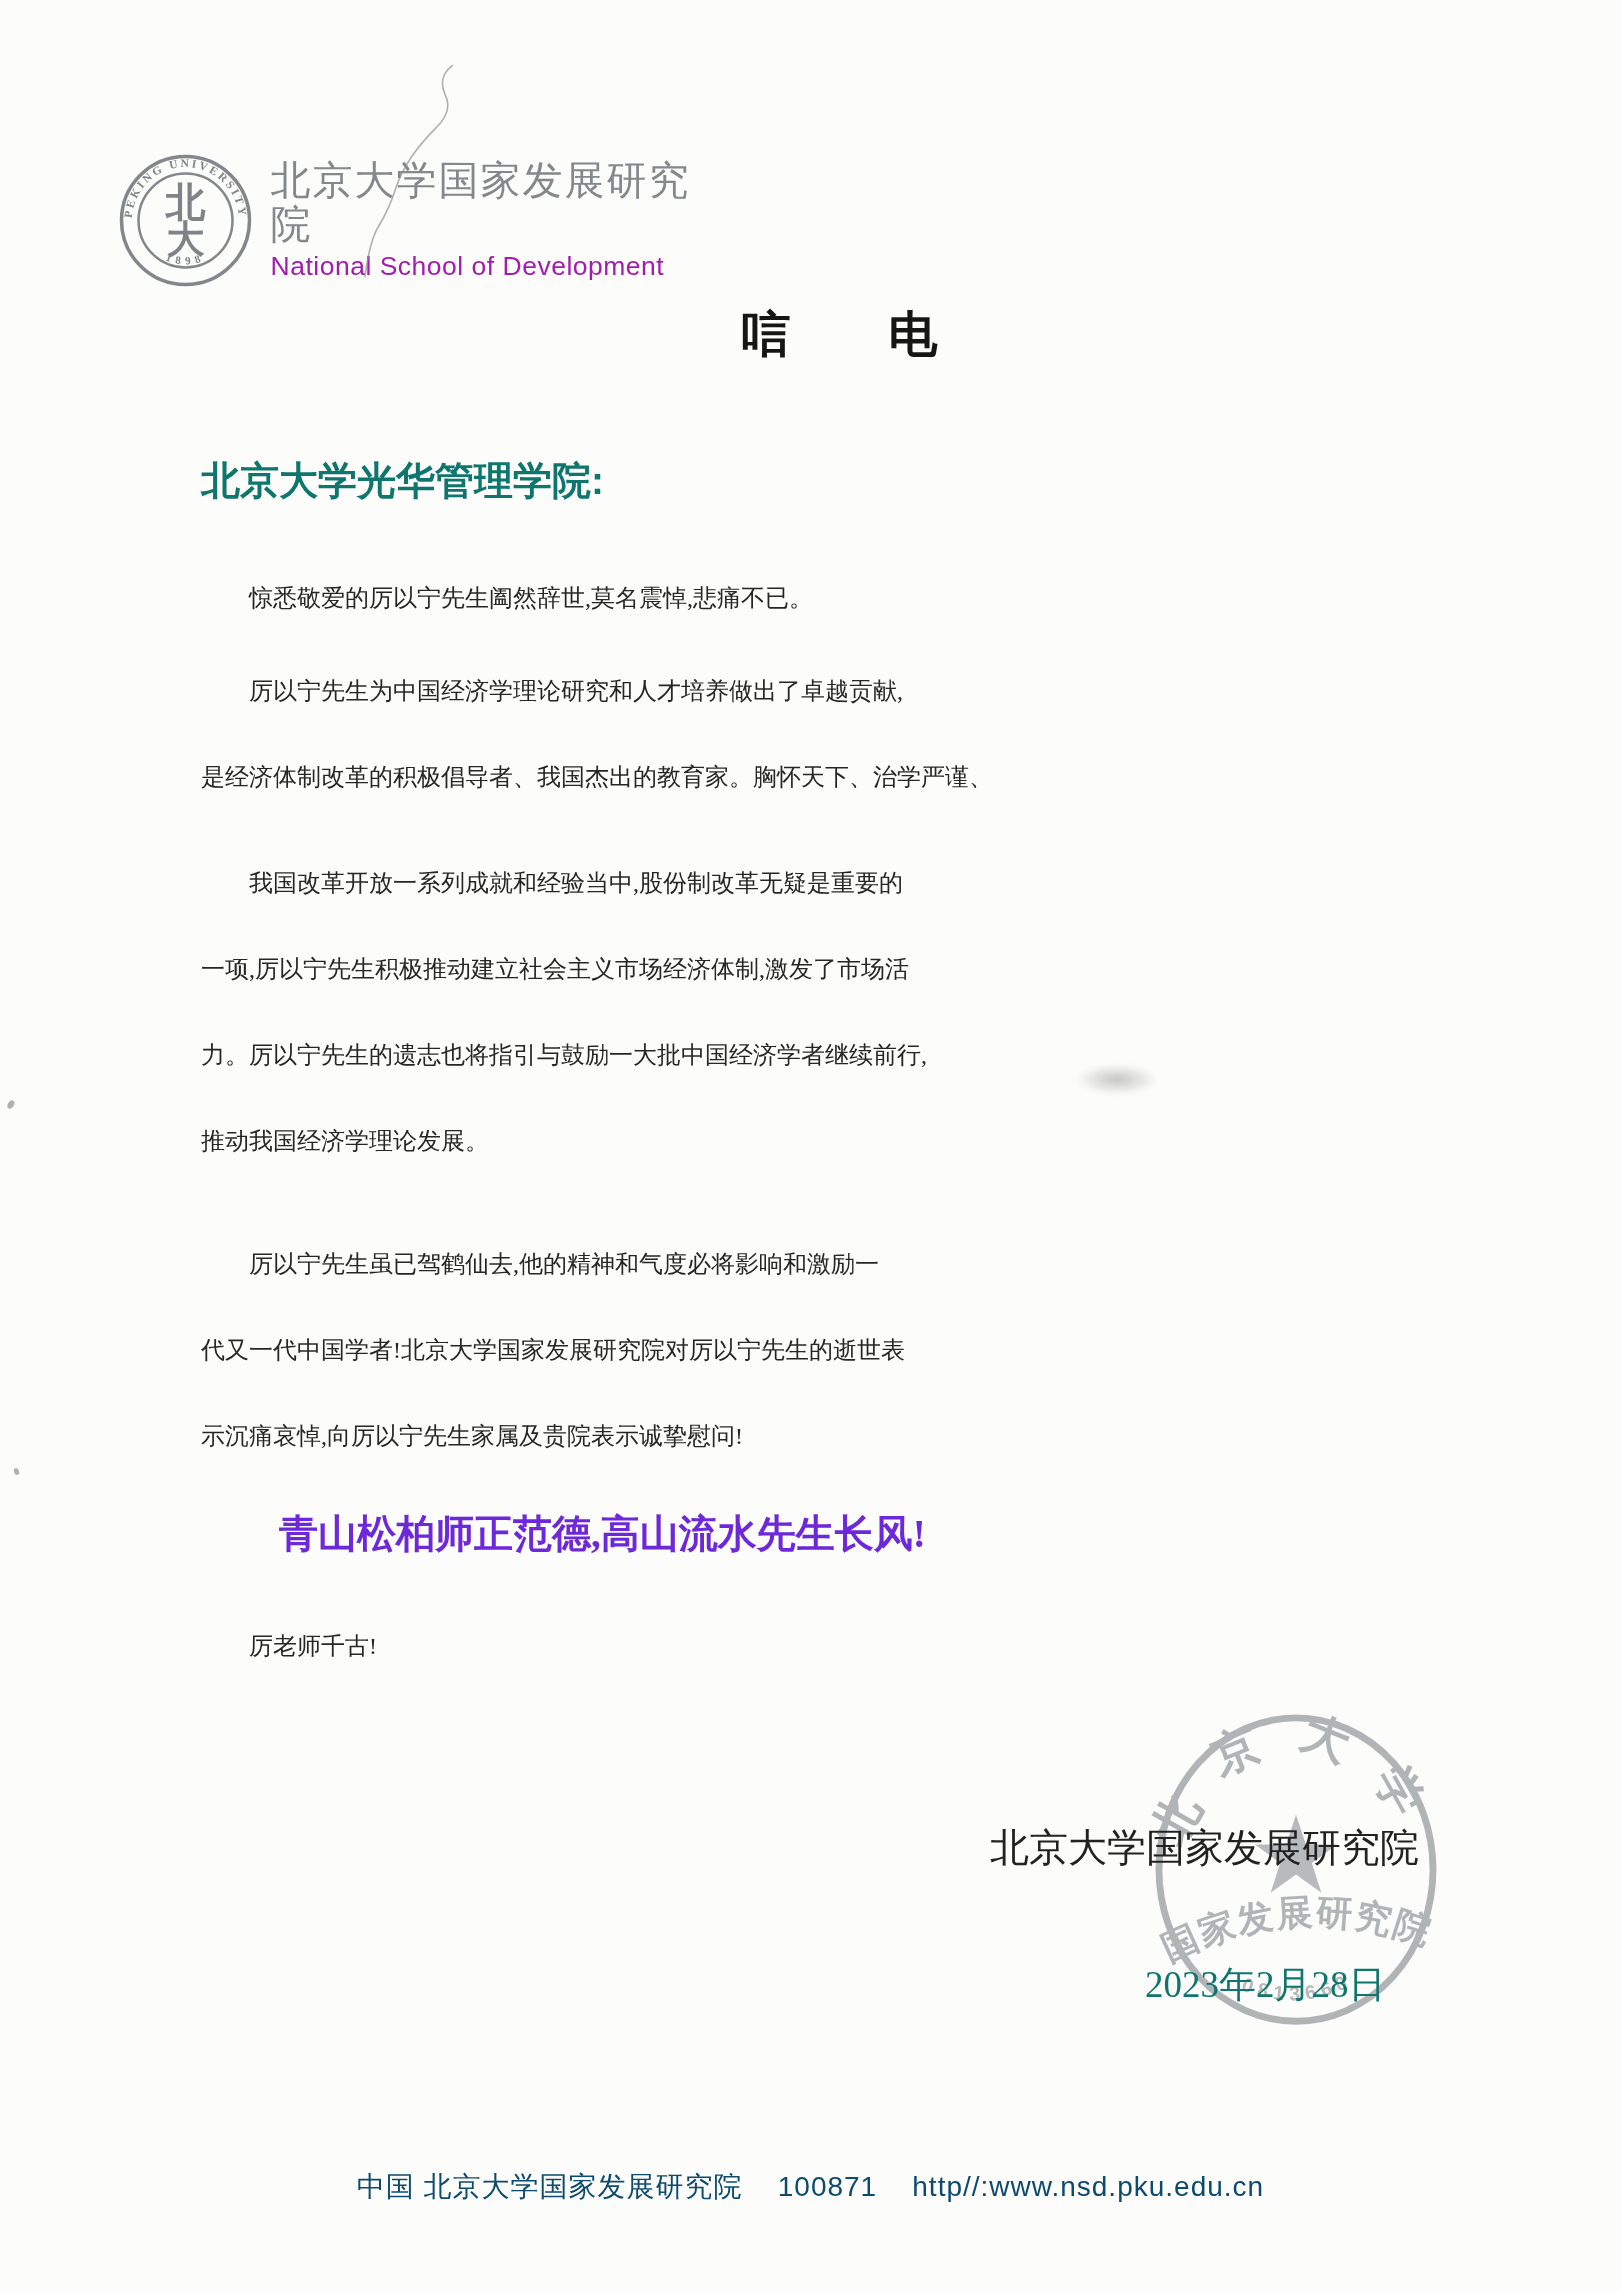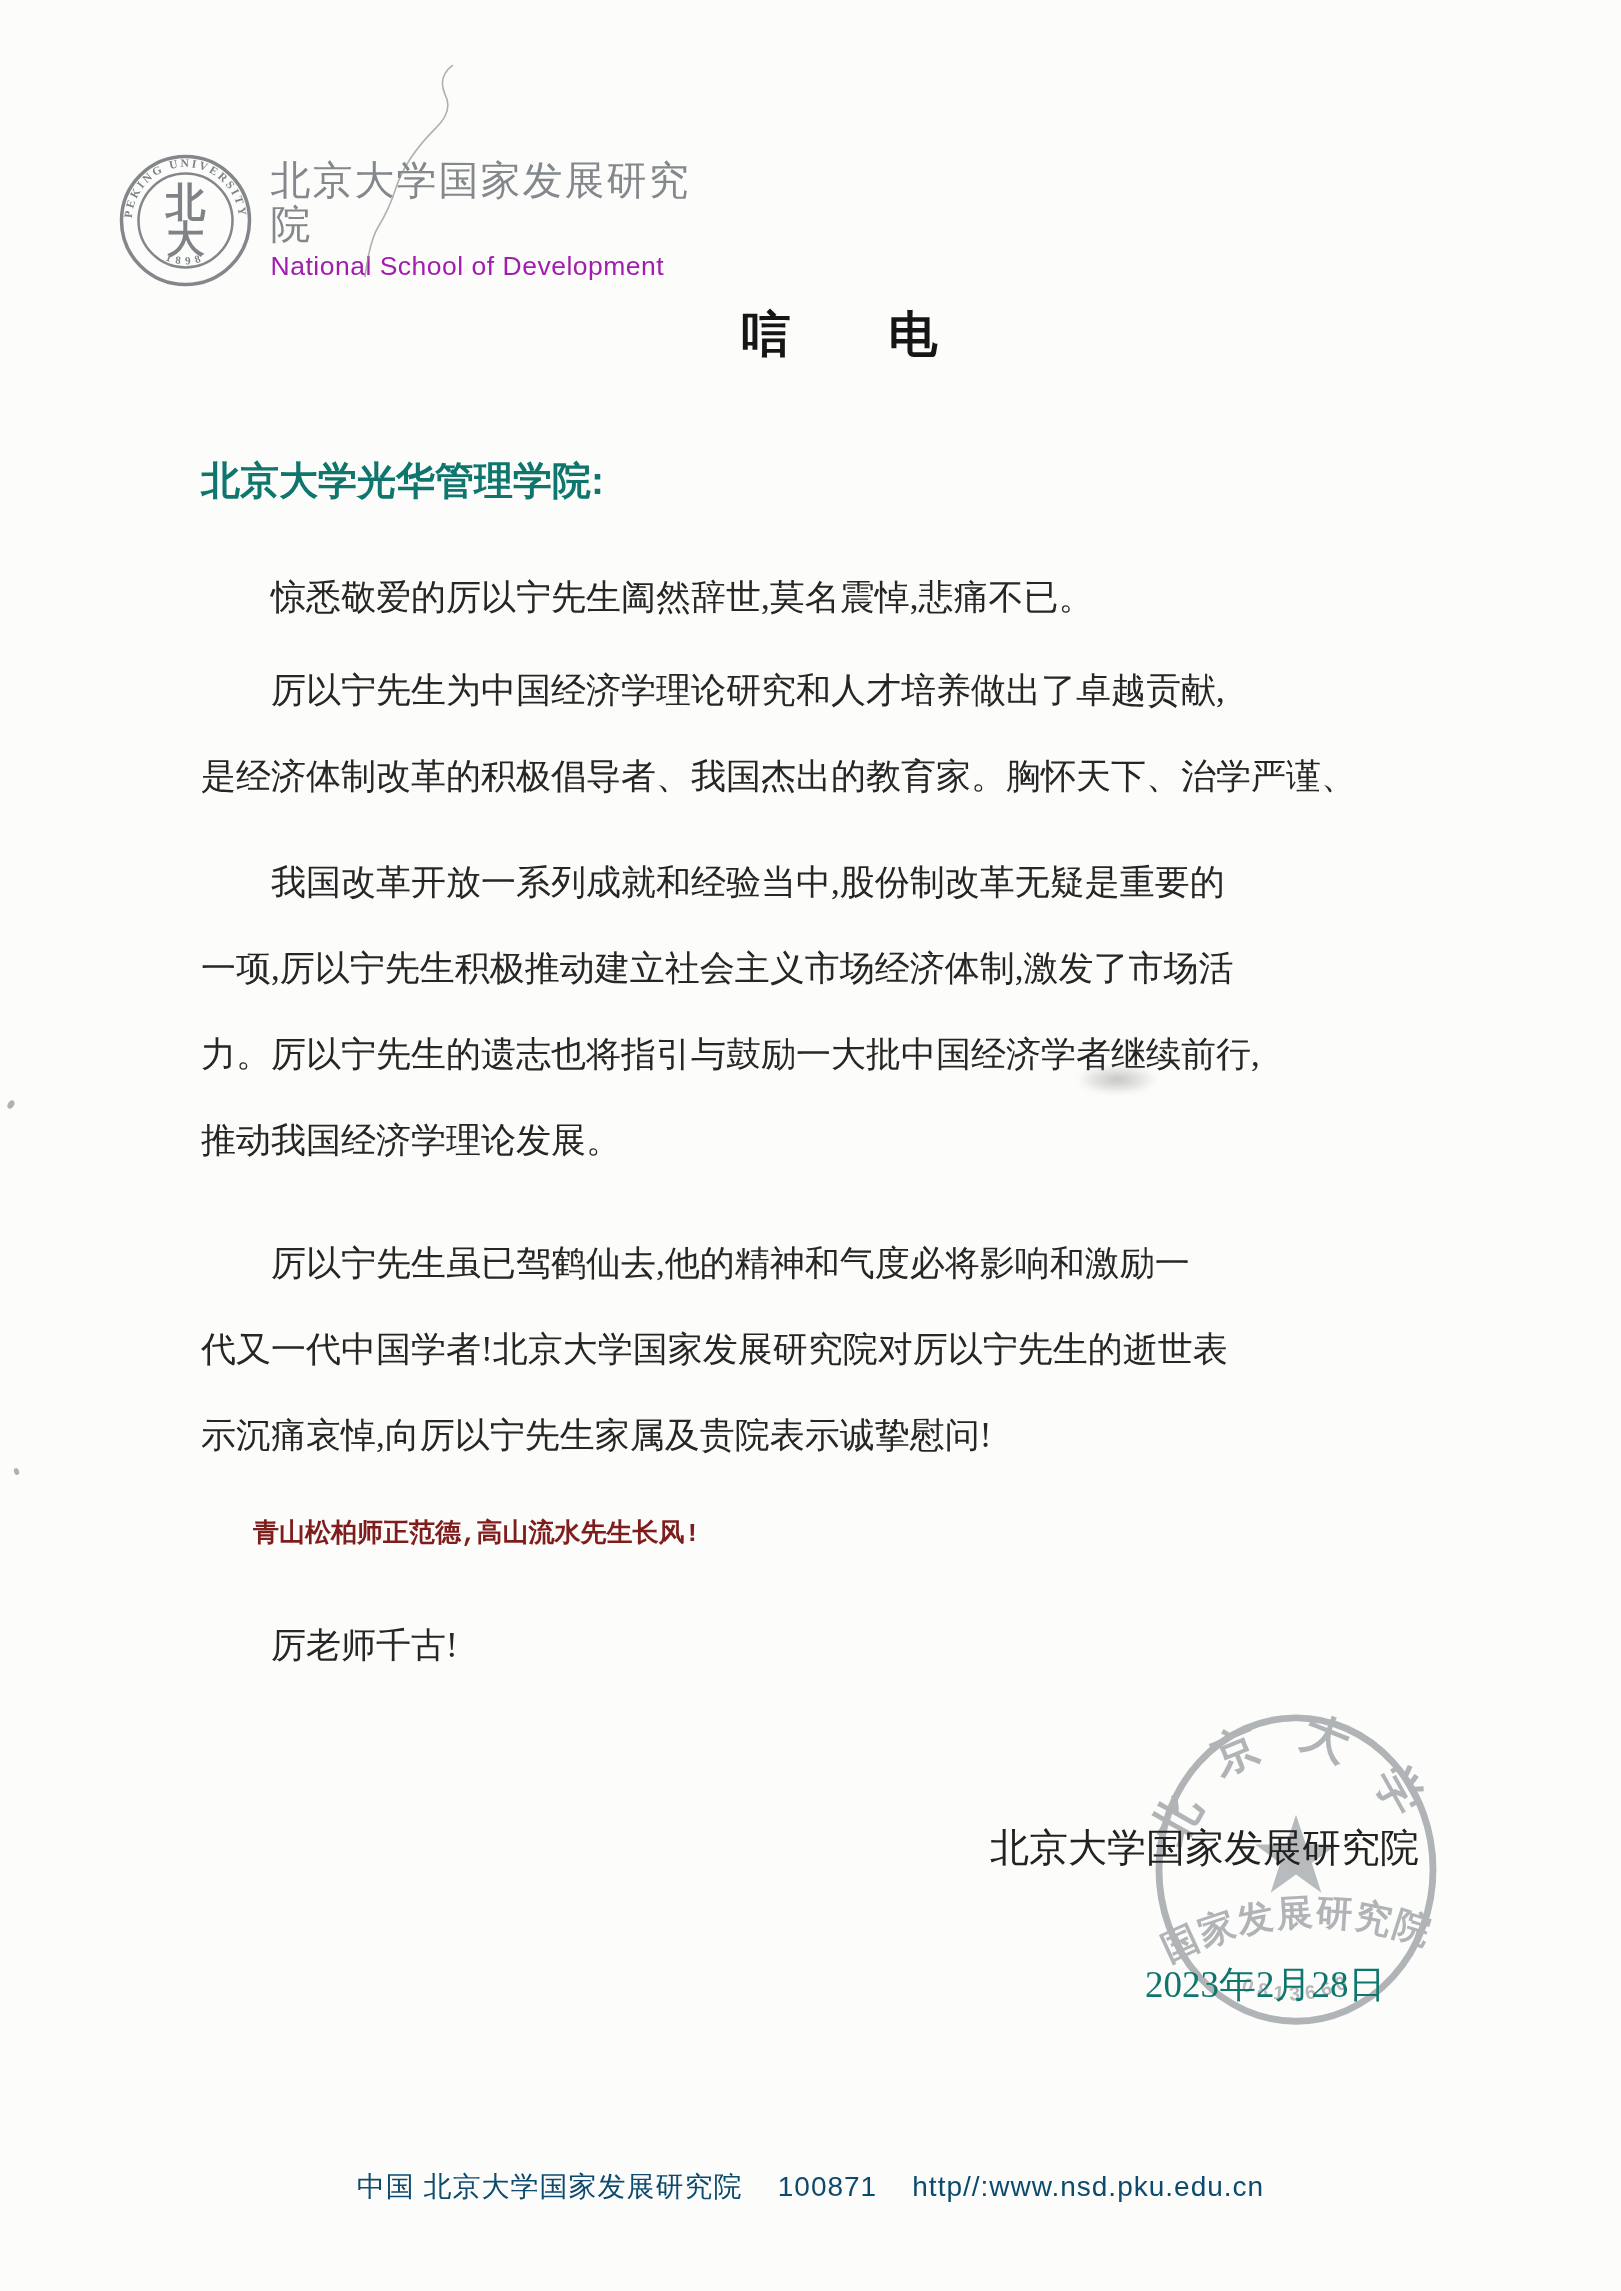--- a/index.html
+++ b/index.html
@@ -31,30 +31,30 @@
     font-size:49px;font-weight:800;color:#161616;
     white-space:pre;transform:translateX(29px);
   }
   
   .letter{position:absolute;left:201px;top:453px;width:1235px;}
   .addressee{
     font-family:"Liberation Sans","DejaVu Sans",sans-serif;
     font-size:39px;font-weight:700;color:#0f766e;line-height:55px;margin-bottom:47px;
   }
   .para{margin:0;}
-  .line{font-size:35px;line-height:86px;white-space:nowrap;}
+  .line{font-size:24px;line-height:86px;white-space:nowrap;}
   .indent{text-indent:2em;}
   .m1{margin-bottom:6.9px;}
   .m2{margin-bottom:20.6px;}
   .m3{margin-bottom:37px;}
   .m4{margin-bottom:11.8px;}
   .m5{margin-bottom:25.5px;}
   .bold-line .line{
-    font-family:Liberation Mono, monospace;
-    font-weight:700;color:#7f1d1d;font-size:26px;
+    font-family:Liberation Serif, serif;
+    font-weight:700;color:#6d28d9;font-size:39px;
   }
   
   .sig-org{position:absolute;left:990px;top:1821px;font-size:39px;color:#222;z-index:3;white-space:nowrap;}
   .sig-date{position:absolute;left:1145px;top:1960px;font-size:37px;color:#0f766e;z-index:3;white-space:nowrap;}
   .seal-svg{position:absolute;left:1149px;top:1711px;width:294px;height:321px;opacity:0.78;z-index:2;}
   
   .footer{
     position:absolute;top:2168px;left:0;width:100%;text-align:center;
     font-family:"Liberation Sans","DejaVu Sans",sans-serif;
     font-size:28px;color:#0c4a6e;white-space:pre;letter-spacing:1px;

